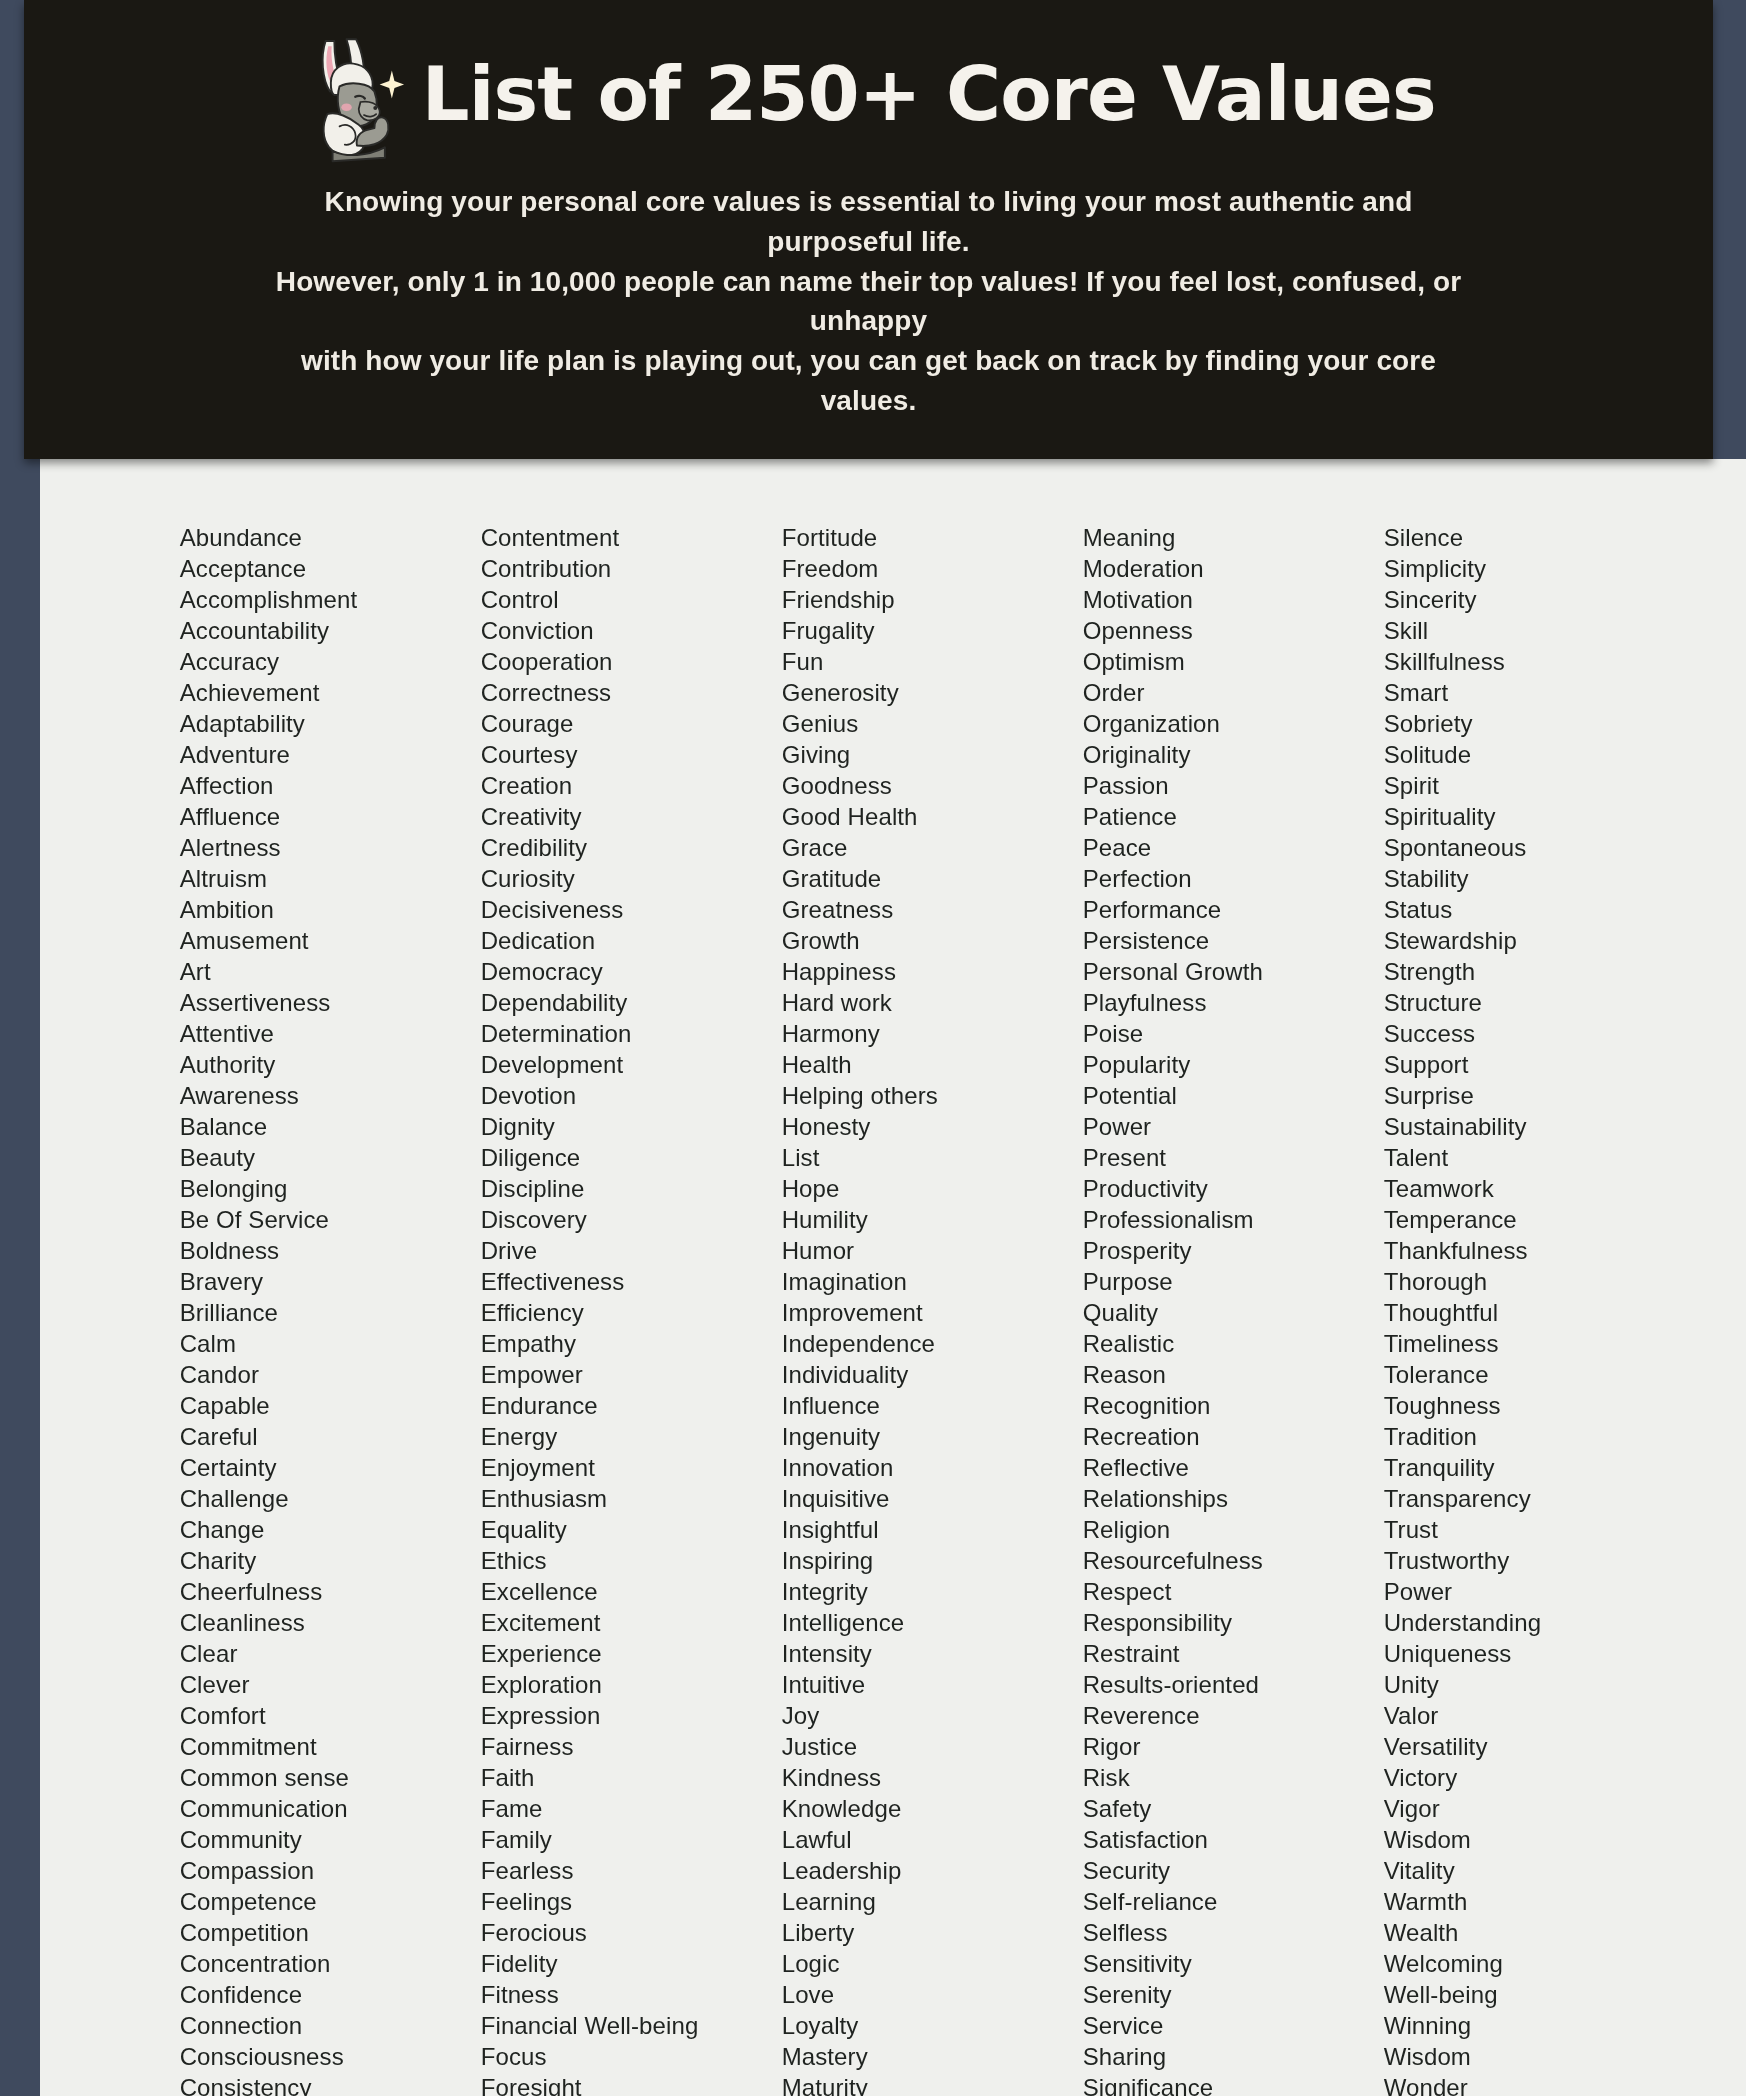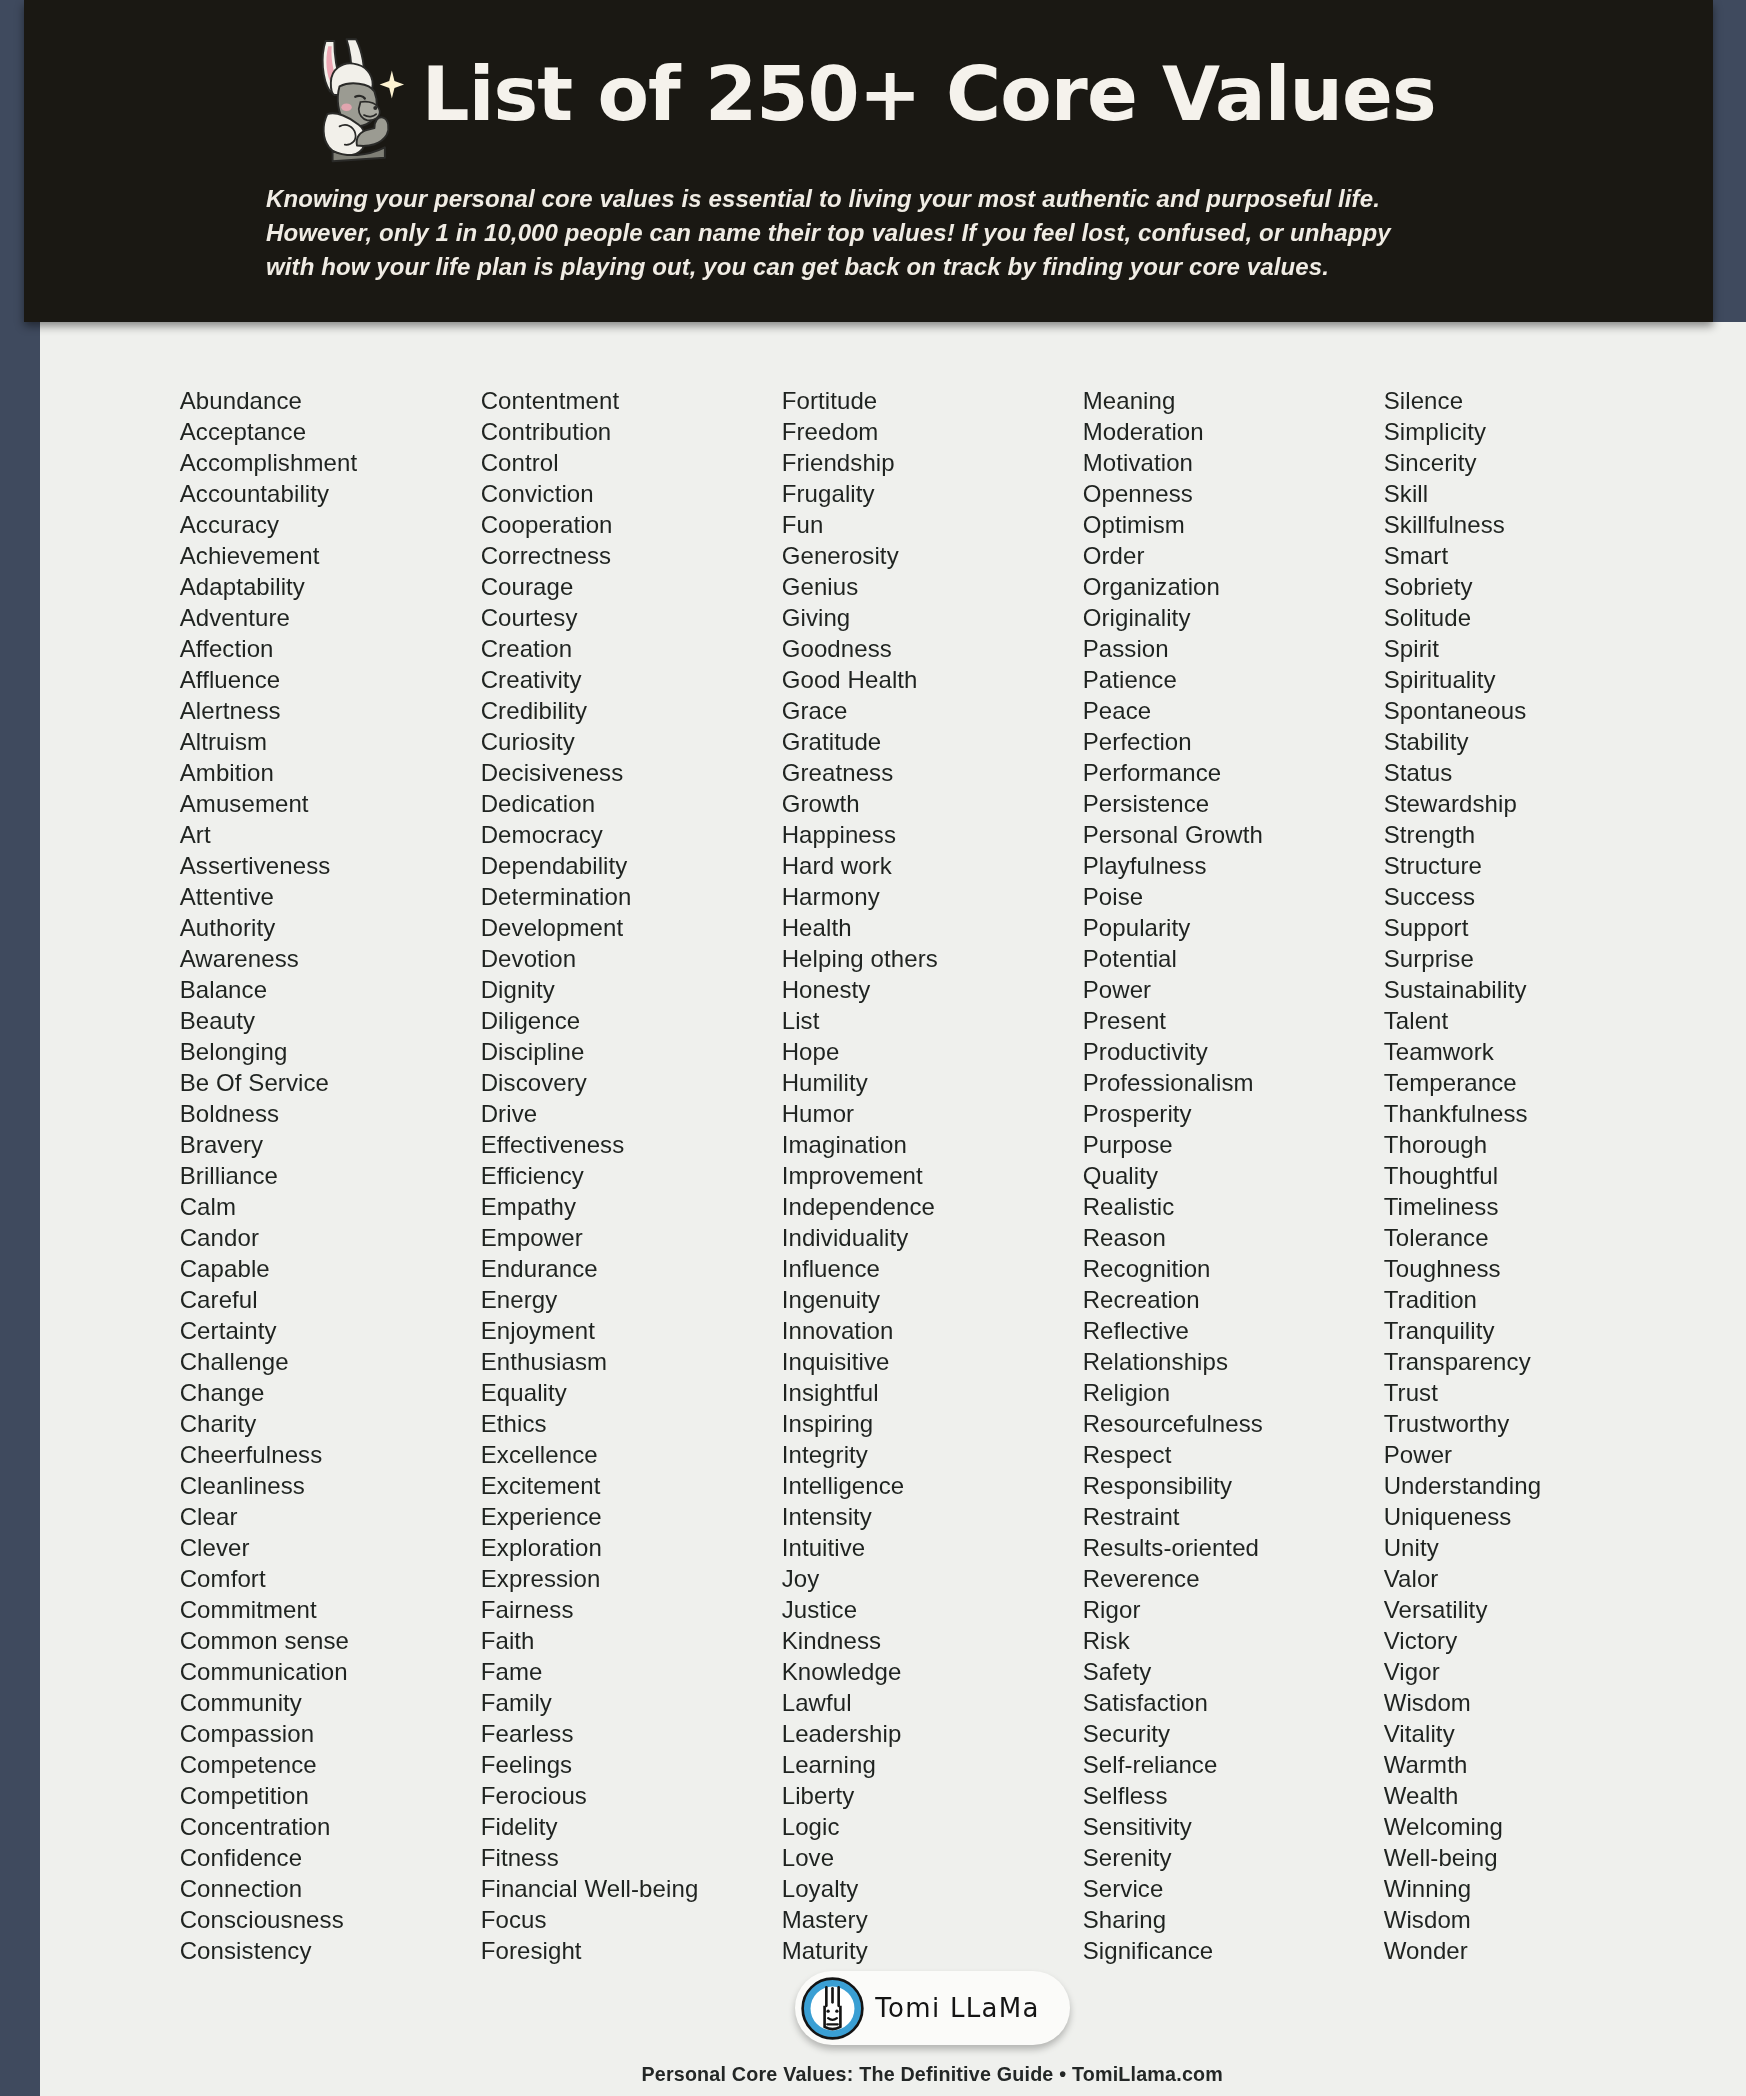--- a/index.html
+++ b/index.html
@@ -56,26 +56,26 @@
     font-size: 75px;
     line-height: 1.0;
     color: #f5f2ec;
     letter-spacing: -0.9px;
     white-space: nowrap;
   }
 
   .header-sub {
     margin: 23px auto 0 auto;
     max-width: 1205px;
+    text-align: center;
     color: #f0ece4;
-    font-size: 24px;
+    font-size: 28px;
     line-height: 1.42;
     font-weight: 600;
     letter-spacing: 0.1px;
-    font-style: italic;
   }
   .header-sub span { display: block; }
 
   
   .sheet-wrap {
     flex: 1 1 auto;
     padding: 0 15.7px 15.7px 15.7px;
     display: flex;
   }
 

